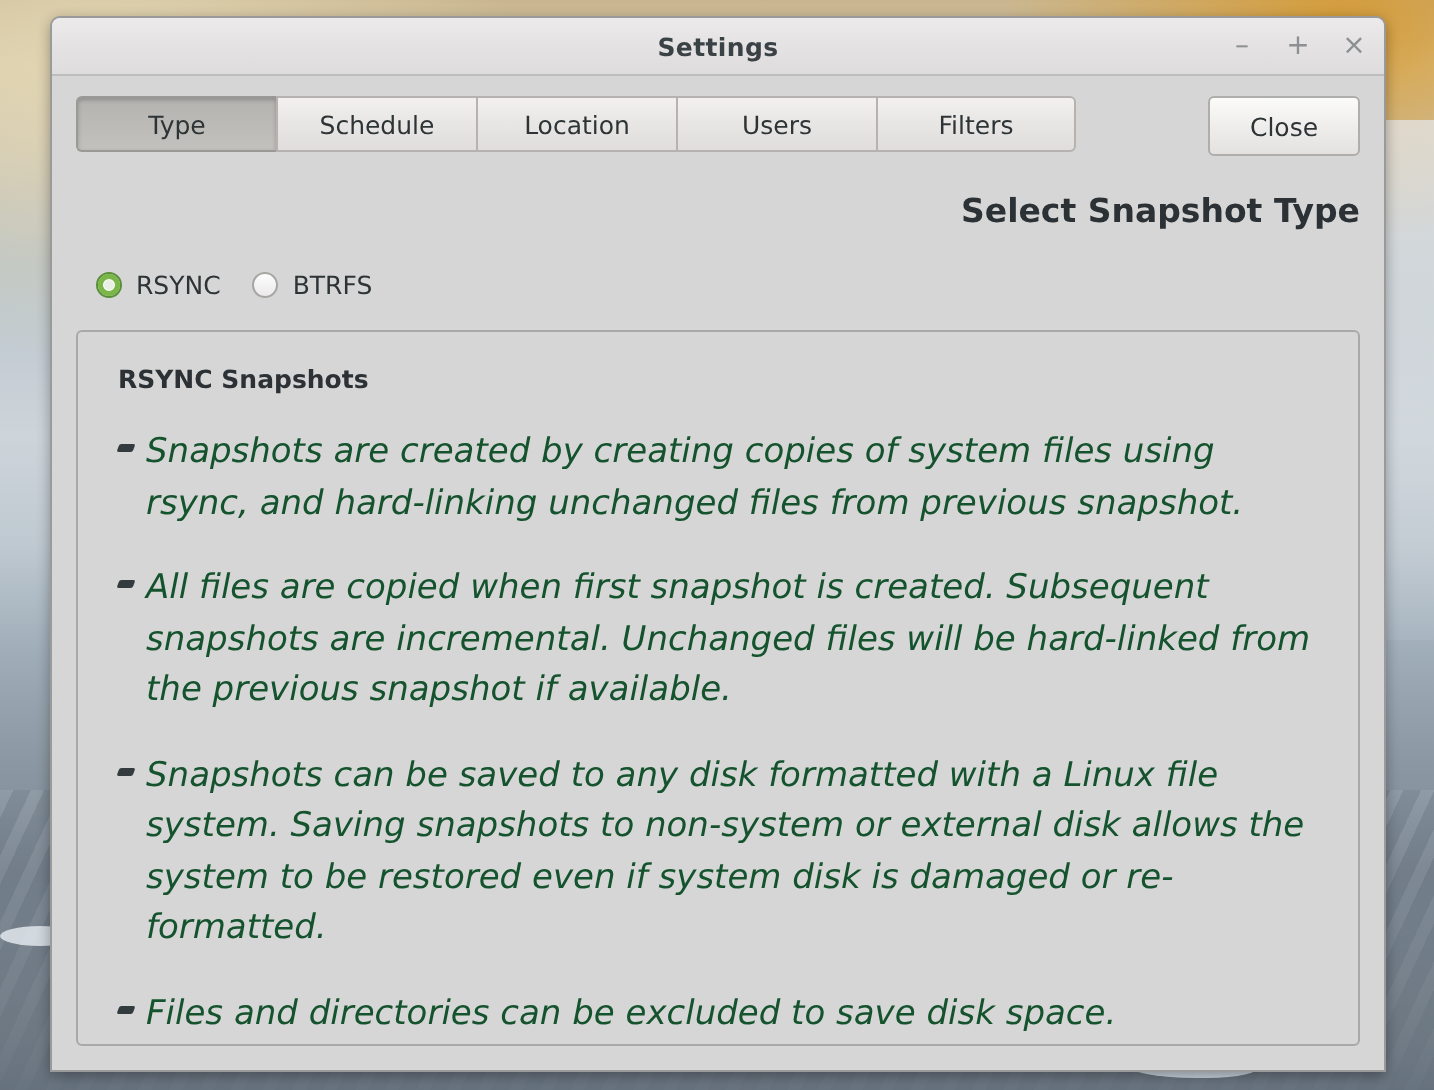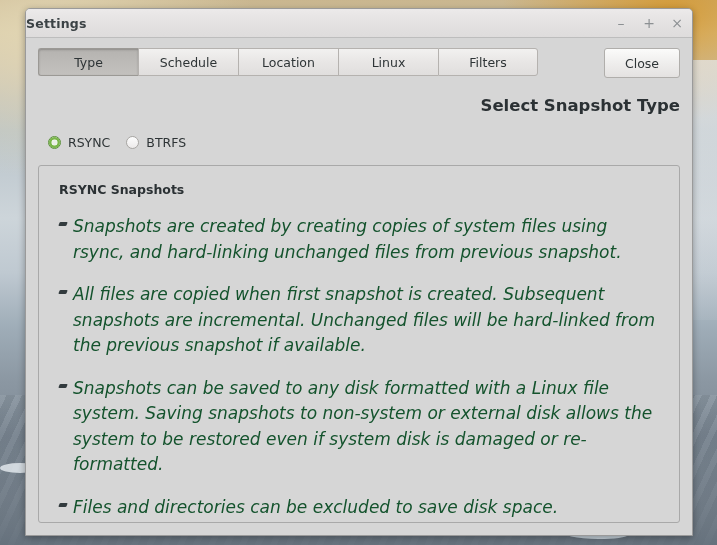--- a/index.html
+++ b/index.html
@@ -97,21 +97,21 @@
   
   #titlebar {
     position: relative;
     height: 28px;
     flex: 0 0 28px;
     background: linear-gradient(to bottom, #eceaea 0%, #e4e2e2 50%, #dedcdc 100%);
     border-bottom: 1px solid #bdbdbd;
     border-radius: 4px 4px 0 0;
     display: flex;
     align-items: center;
-    justify-content: flex-start;
+    justify-content: center;
   }
   #titlebar .title {
     font-size: 12.5px;
     font-weight: bold;
     color: #3b4245;
     letter-spacing: .2px;
   }
   .win-buttons {
     position: absolute;
     right: 7px;
@@ -308,21 +308,21 @@
       <div class="win-btn">+</div>
       <div class="win-btn">×</div>
     </div>
   </div>
 
   <div id="tabrow">
     <div class="tabs">
       <div class="tab active">Type</div>
       <div class="tab">Schedule</div>
       <div class="tab">Location</div>
-      <div class="tab">Linux</div>
+      <div class="tab">Users</div>
       <div class="tab">Filters</div>
     </div>
     <div class="spacer"></div>
     <div id="close-button">Close</div>
   </div>
 
   <div id="content">
 
     <div id="page-title">Select Snapshot Type</div>
 

